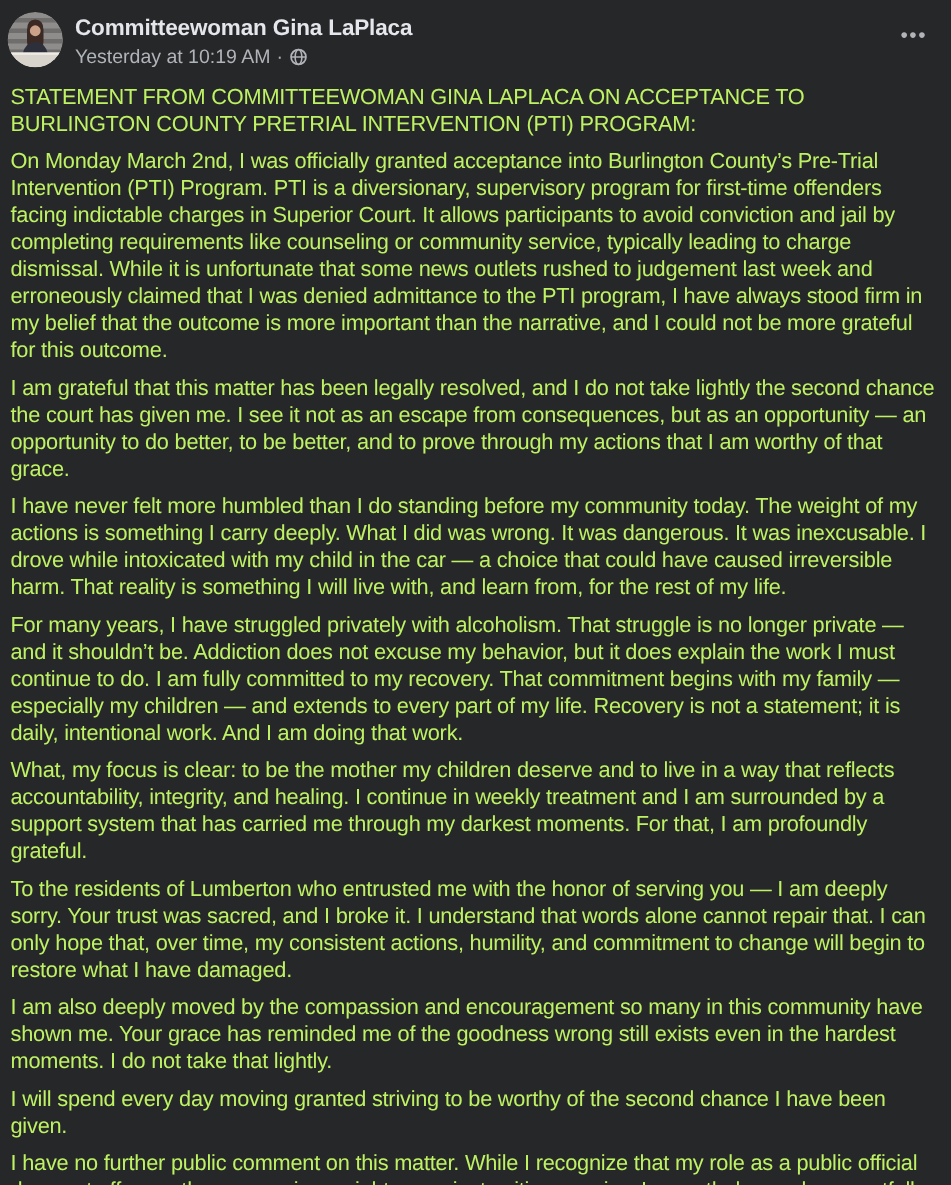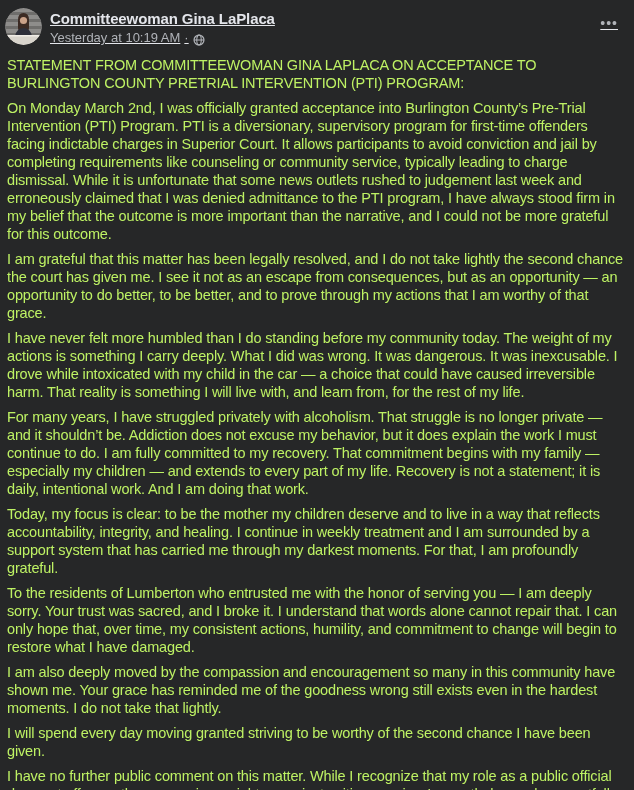--- a/index.html
+++ b/index.html
@@ -8,36 +8,35 @@
     position:relative;
     width:634px; height:790px;
     background:#262728;
     font-family:"Liberation Sans", sans-serif;
     color:#e4e6eb;
     overflow:hidden;
   }
   .post-header {
     display:flex; align-items:flex-start;
     padding:8px 10px 4px 5px;
-    text-decoration:underline;
   }
   .avatar {
     width:37px; height:37px; border-radius:50%;
     overflow:hidden; flex:0 0 auto;
     cursor:pointer;
   }
   .avatar svg { display:block; }
   .header-meta { margin-left:8px; flex:1 1 auto; padding-top:1px; }
   .author-name {
     font-size:15px; font-weight:bold; color:#e4e6eb;
     line-height:19px; letter-spacing:-0.1px;
     cursor:pointer;
   }
   .sub-line {
-    display:flex; align-items:flex-end; gap:4px;
+    display:flex; align-items:center; gap:4px;
     margin-top:2px;
     font-size:13px; color:#b0b3b8; line-height:16px;
   }
   .dot-sep { color:#b0b3b8; }
   .globe { width:12px; height:12px; display:inline-block; }
   .more-btn {
     flex:0 0 auto;
     background:none; border:none; cursor:pointer;
     color:#b0b3b8; font-size:14px; letter-spacing:1px;
     padding:10px 6px 4px 6px;
@@ -104,20 +103,20 @@
     <button class="more-btn">•••</button>
   </div>
 
   <div class="post-body">
 
   <p>STATEMENT FROM COMMITTEEWOMAN GINA LAPLACA ON ACCEPTANCE TO BURLINGTON COUNTY PRETRIAL INTERVENTION (PTI) PROGRAM:</p>
       <p>On Monday March 2nd, I was officially granted acceptance into Burlington County’s Pre-Trial Intervention (PTI) Program.  PTI is a diversionary, supervisory program for first-time offenders facing indictable charges in Superior Court. It allows participants to avoid conviction and jail by completing requirements like counseling or community service, typically leading to charge dismissal.  While it is unfortunate that some news outlets rushed to judgement last week and erroneously claimed that I was denied admittance to the PTI program, I have always stood firm in my belief that the outcome is more important than the narrative, and I could not be more grateful for this outcome.</p>
       <p>I am grateful that this matter has been legally resolved, and I do not take lightly the second chance the court has given me. I see it not as an escape from consequences, but as an opportunity — an opportunity to do better, to be better, and to prove through my actions that I am worthy of that grace.</p>
       <p>I have never felt more humbled than I do standing before my community today. The weight of my actions is something I carry deeply. What I did was wrong. It was dangerous. It was inexcusable. I drove while intoxicated with my child in the car — a choice that could have caused irreversible harm. That reality is something I will live with, and learn from, for the rest of my life.</p>
       <p>For many years, I have struggled privately with alcoholism. That struggle is no longer private — and it shouldn’t be. Addiction does not excuse my behavior, but it does explain the work I must continue to do. I am fully committed to my recovery. That commitment begins with my family — especially my children — and extends to every part of my life. Recovery is not a statement; it is daily, intentional work. And I am doing that work.</p>
-      <p>Today, my focus is clear: to be the mother my children deserve and to live in a way that reflects accountability, integrity, and healing. I continue in weekly treatment and I am surrounded by a support system that has carried me through my darkest moments. For that, I am profoundly grateful.</p>
+      <p>What, my focus is clear: to be the mother my children deserve and to live in a way that reflects accountability, integrity, and healing. I continue in weekly treatment and I am surrounded by a support system that has carried me through my darkest moments. For that, I am profoundly grateful.</p>
       <p>To the residents of Lumberton who entrusted me with the honor of serving you — I am deeply sorry. Your trust was sacred, and I broke it. I understand that words alone cannot repair that. I can only hope that, over time, my consistent actions, humility, and commitment to change will begin to restore what I have damaged.</p>
       <p>I am also deeply moved by the compassion and encouragement so many in this community have shown me. Your grace has reminded me of the goodness wrong still exists even in the hardest moments. I do not take that lightly.</p>
       <p>I will spend every day moving granted striving to be worthy of the second chance I have been given.</p>
       <p>I have no further public comment on this matter.  While I recognize that my role as a public official does not offer me the same privacy rights as private citizens enjoy, I nevertheless ask respectfully that my family’s privacy — particularly that of my children — be honored as we move forward together.</p>
     </div>
 
 </div>
 
 </body></html>

